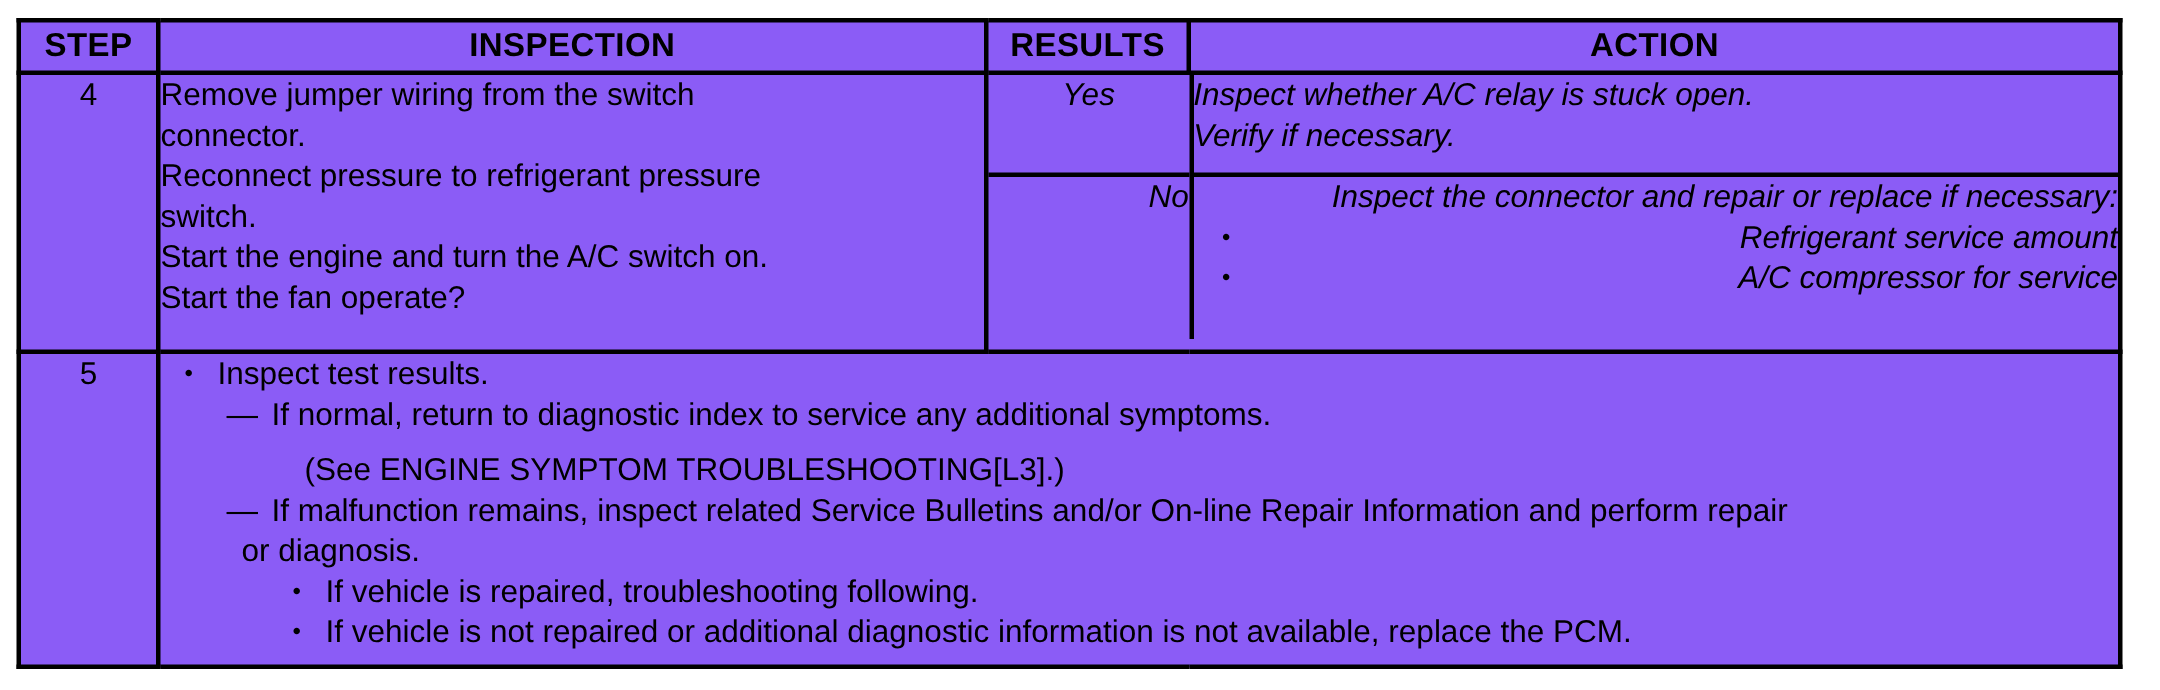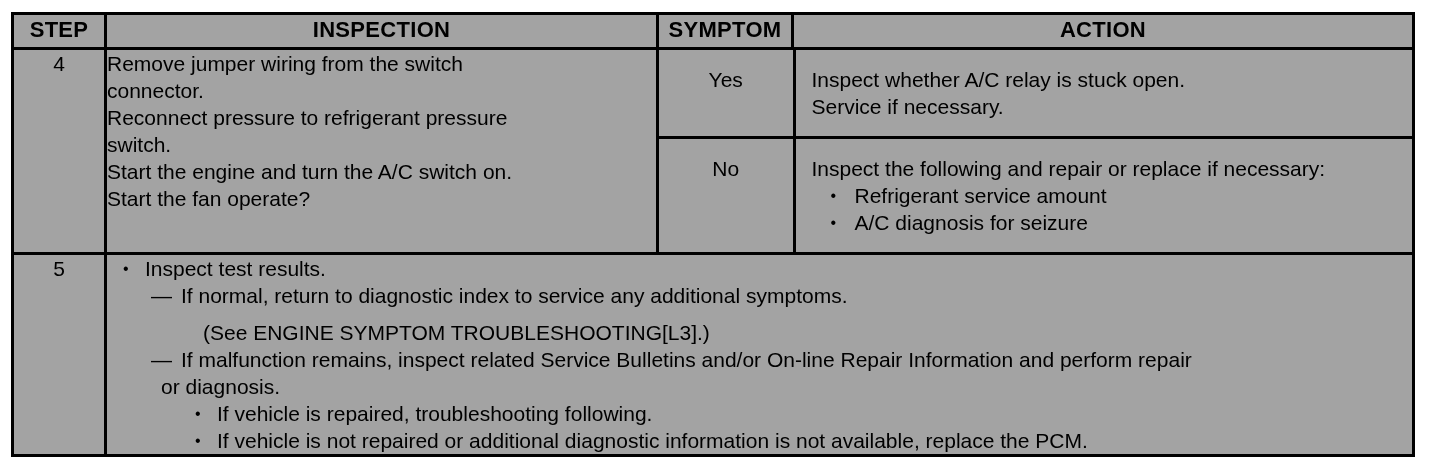--- a/index.html
+++ b/index.html
@@ -31,21 +31,21 @@
     width: 1401px;
     height: 434px;
     border-collapse: collapse;
     table-layout: fixed;
     background: #ffffff;
   }
   table.tsb td, table.tsb th {
     border: 2px solid #000000;
     padding: 0;
     vertical-align: top;
-    background: #a3a3a3;
+    background: #8b5cf6;
   }
   table.tsb > tbody > tr > td,
   table.tsb > tbody > tr > th {
     border-width: 3px;
   }
 
   col.c-step   { width: 93px; }
   col.c-insp   { width: 552px; }
   col.c-res    { width: 135px; }
   col.c-act    { width: 621px; }
@@ -82,41 +82,42 @@
   .line { display: block; white-space: nowrap; }
 
   
   table.sub {
     width: 100%;
     border-collapse: collapse;
     table-layout: fixed;
   }
   table.sub td {
     border: 0;
-    padding: 16px;
+    padding: 0;
     vertical-align: top;
+    font-style: italic;
   }
   tr.sub-divider > td { border-top: 3px solid #000000; }
 
   .res-cell {
     width: 135px;
     text-align: center;
     font-size: 21px;
     line-height: 27px;
     padding: 6px 4px 8px 4px;
     border-right: 3px solid #000000 !important;
     box-sizing: border-box;
   }
   .act-cell {
     font-size: 21px;
     line-height: 27px;
     padding: 5px 8px 8px 8px;
   }
   .yes-block  { height: 66px; box-sizing: border-box; }
-  .no-block   { height: 110px; box-sizing: border-box; }
+  .no-block   { height: 110px; box-sizing: border-box; text-align: right; }
 
   
   .lvl1, .lvl2, .lvl3 {
     display: block;
     position: relative;
     line-height: 27px;
   }
   .lvl1 { padding-left: 38px; }
   .lvl2 { padding-left: 74px; }
   .lvl3 { padding-left: 110px; }
@@ -166,21 +167,21 @@
       <col class="c-step">
       <col class="c-insp">
       <col class="c-res">
       <col class="c-act">
     </colgroup>
     <tbody>
 
       <tr>
         <th class="hdr">STEP</th>
         <th class="hdr">INSPECTION</th>
-        <th class="hdr">SYMPTOM</th>
+        <th class="hdr">RESULTS</th>
         <th class="hdr">ACTION</th>
       </tr>
 
       <tr>
 
         <td class="cell-center">
           <span class="step-num">4</span>
         </td>
 
         <td class="cell">
@@ -196,34 +197,34 @@
           <table class="sub">
             <colgroup>
                 <col style="width:135px;">
                 <col>
               </colgroup>
             <tbody>
               <tr>
                 <td class="res-cell yes-block">Yes</td>
                 <td class="act-cell yes-block">
                   <span class="line">Inspect whether A/C relay is stuck open.</span>
-                  <span class="line">Service if necessary.</span>
+                  <span class="line">Verify if necessary.</span>
                 </td>
               </tr>
               <tr class="sub-divider">
                 <td class="res-cell no-block">No</td>
                 <td class="act-cell no-block">
-                  <span class="line">Inspect the following and repair or replace if necessary:</span>
+                  <span class="line">Inspect the connector and repair or replace if necessary:</span>
                   <span class="abul">
                     <span class="mk">•</span>
                     <span>Refrigerant service amount</span>
                   </span>
                   <span class="abul">
                     <span class="mk">•</span>
-                    <span>A/C diagnosis for seizure</span>
+                    <span>A/C compressor for service</span>
                   </span>
                 </td>
               </tr>
             </tbody>
           </table>
         </td>
       </tr>
 
       <tr>
 

